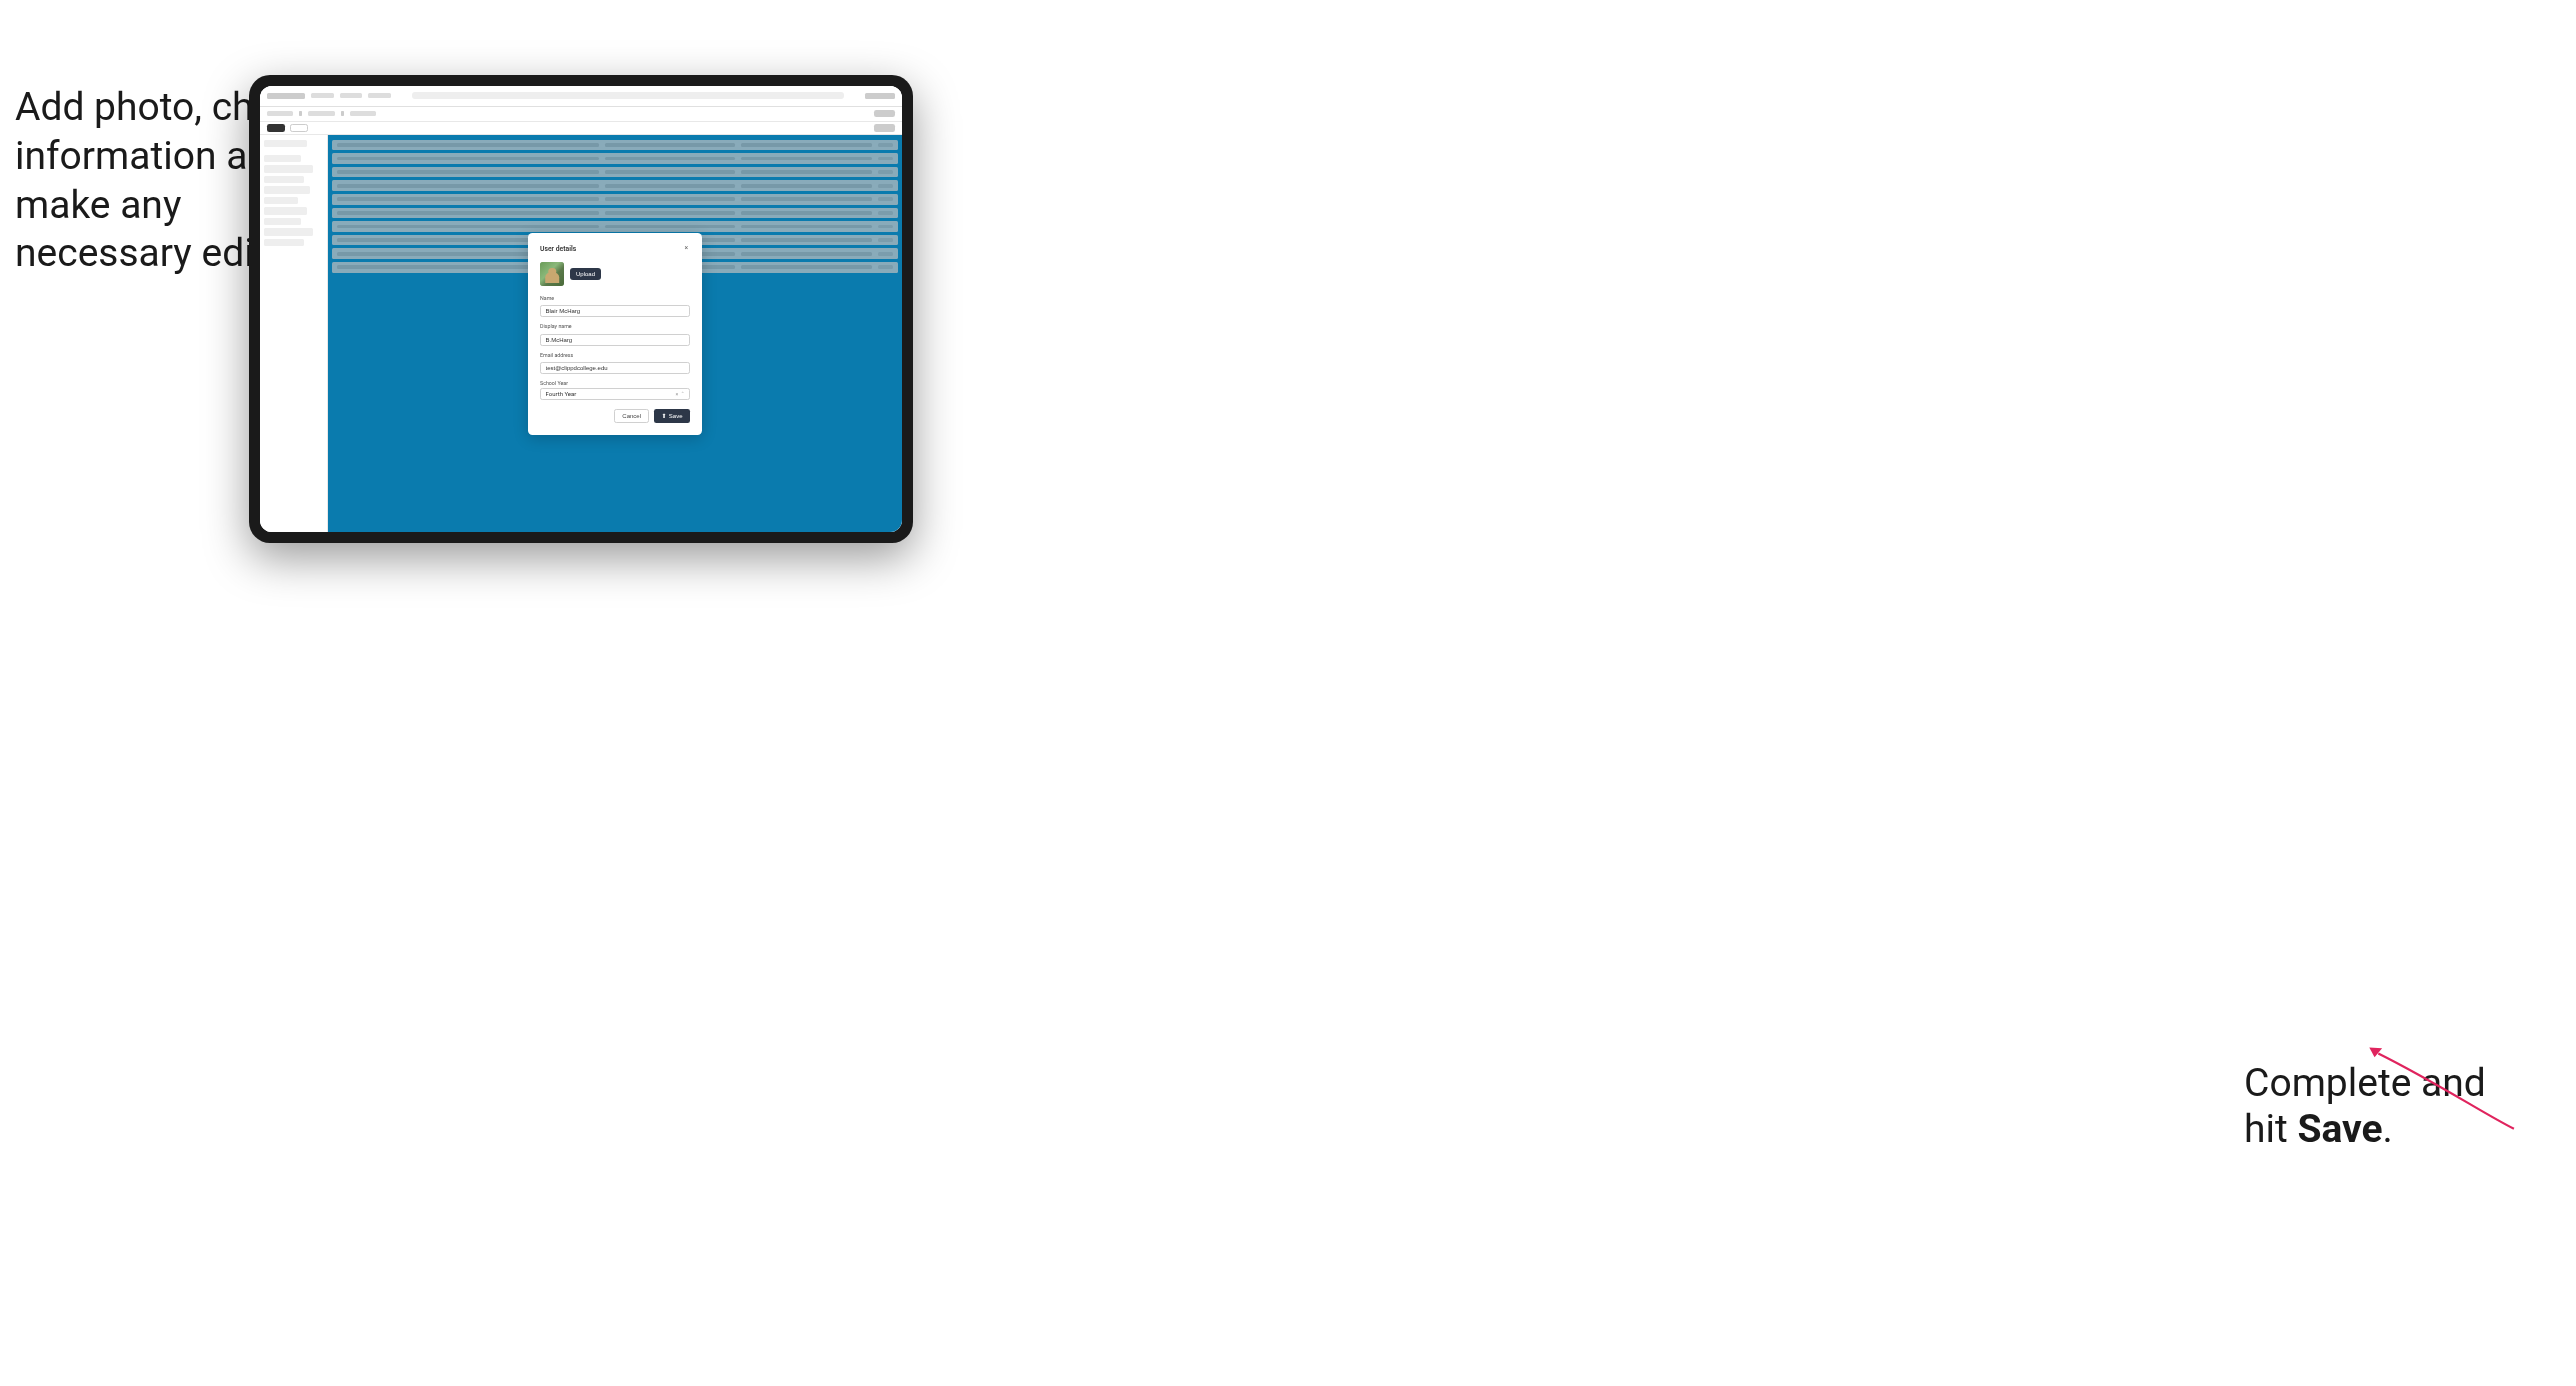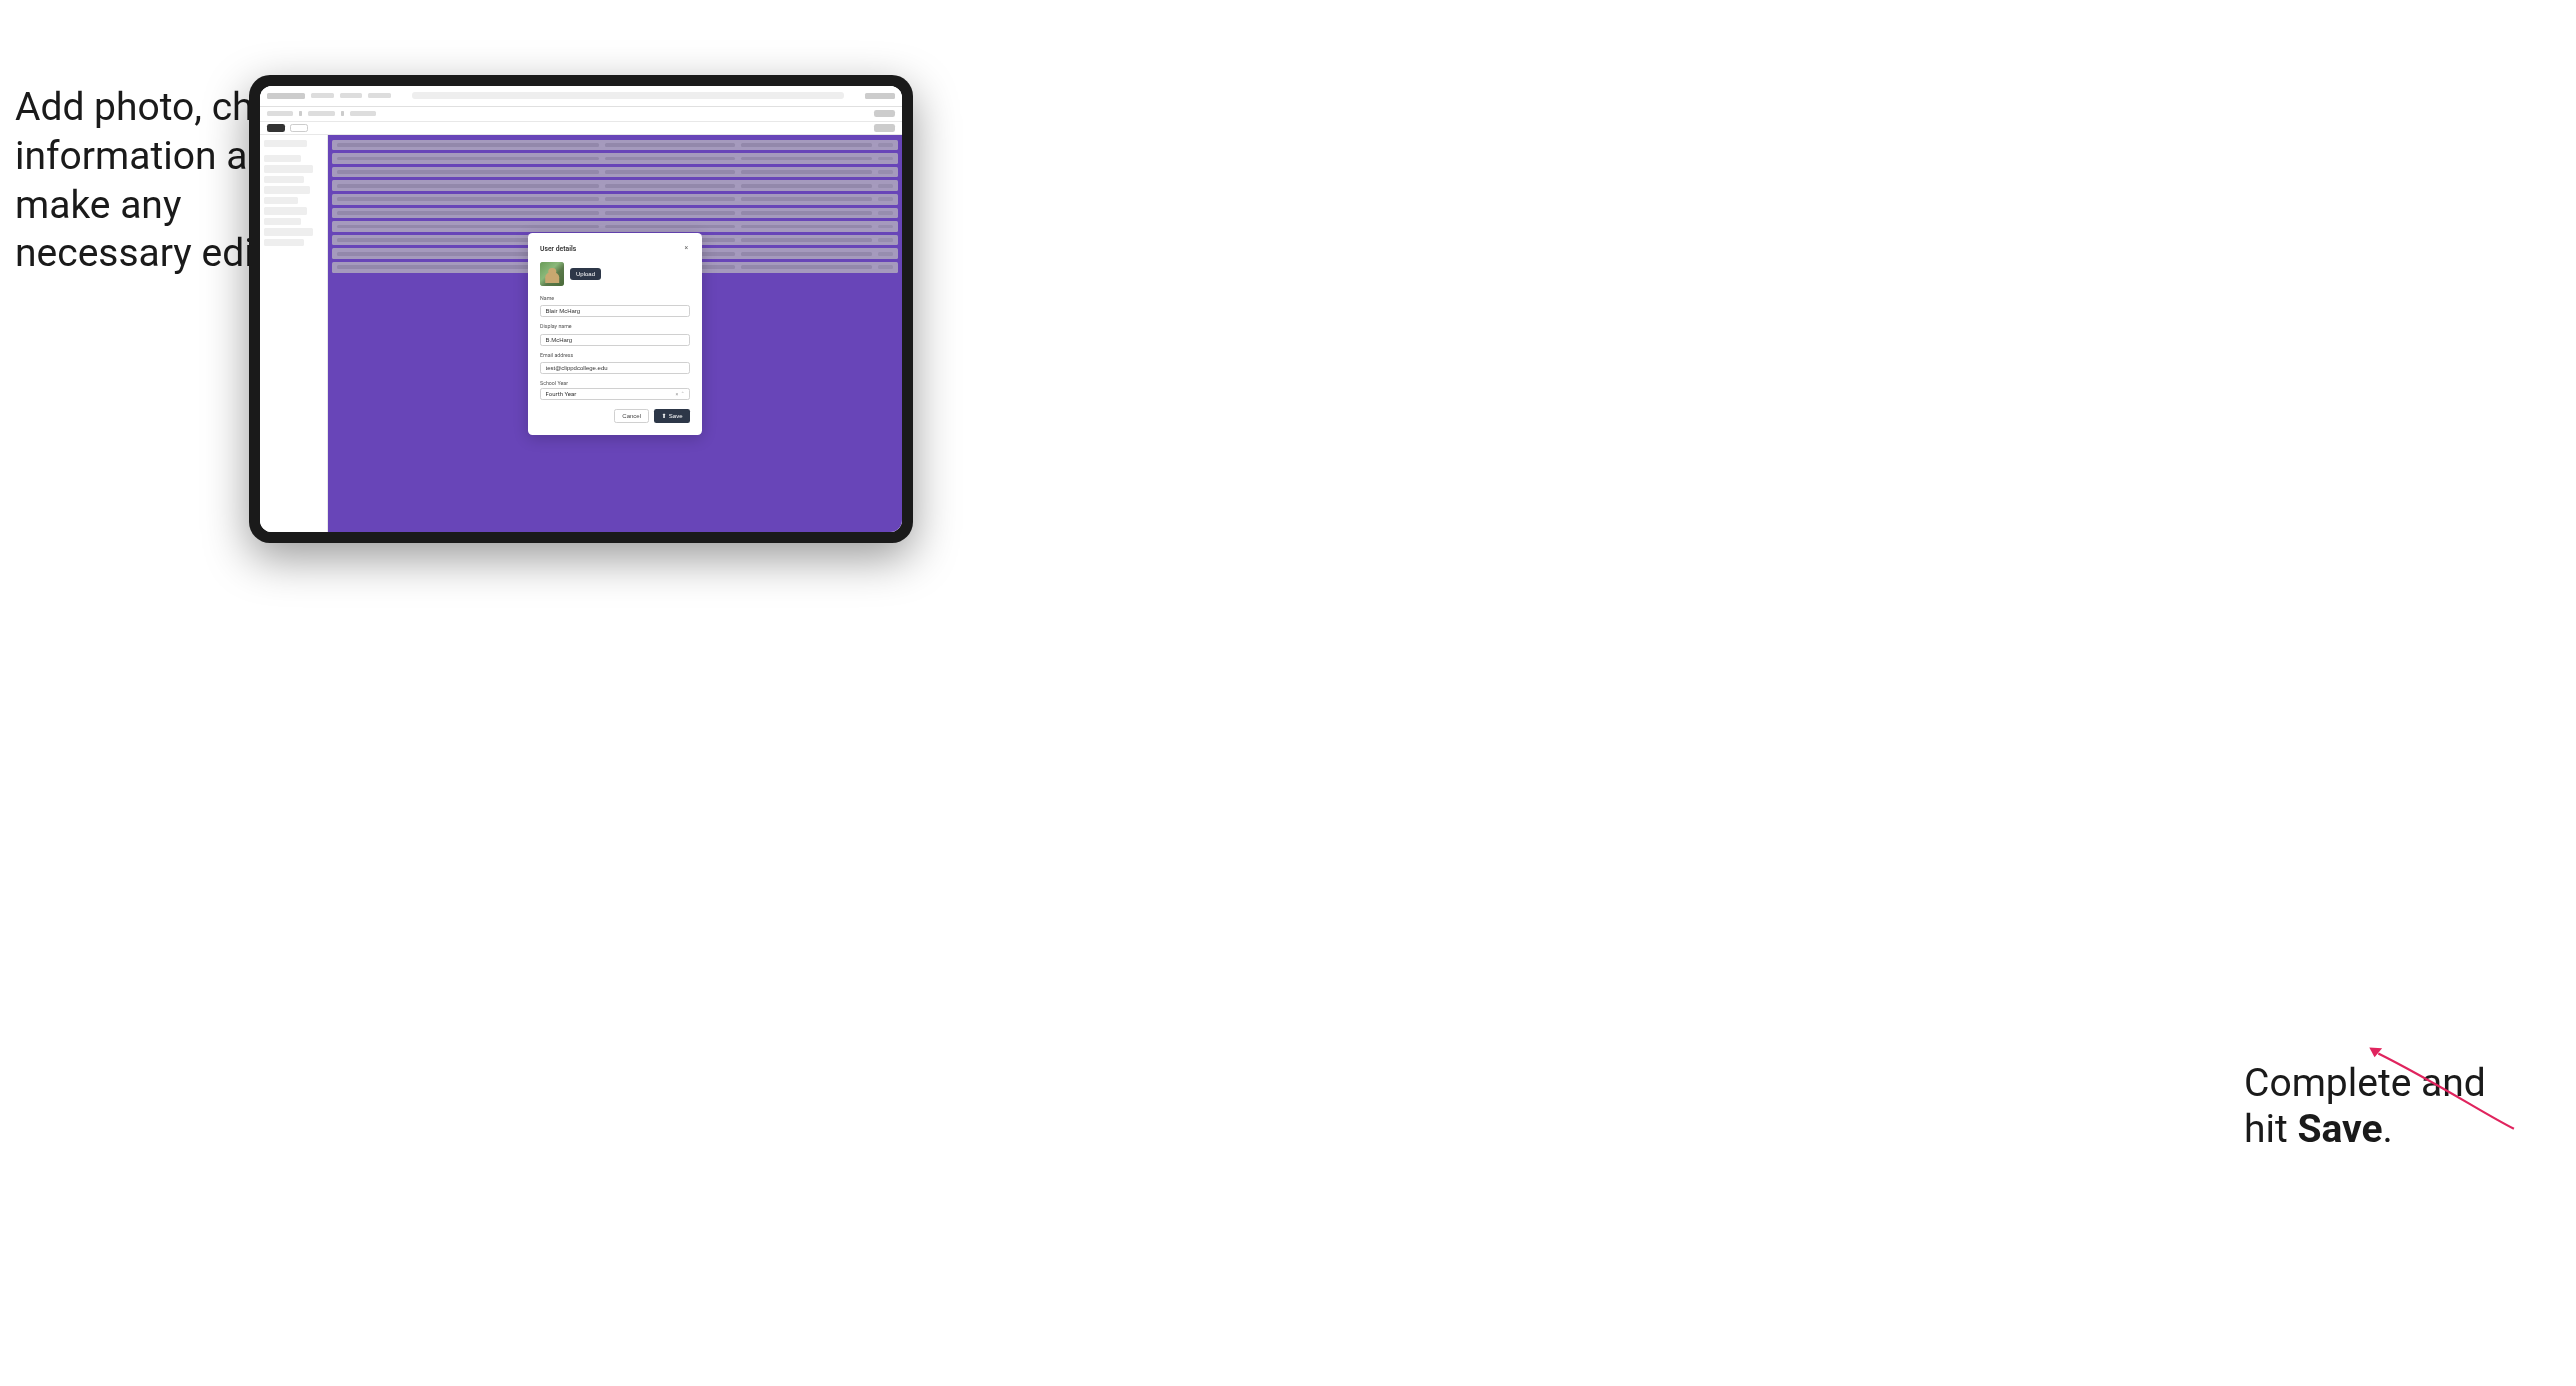--- a/index.html
+++ b/index.html
@@ -173,21 +173,21 @@
 
     .sidebar-row {
       height: 7.5px;
       background: #eee;
       border-radius: 1.5px;
       margin: 0 1.5px;
     }
 
     .app-main {
       flex: 1;
-      background: #8b5cf6;
+      background: #0ea5e9;
       position: relative;
       overflow: hidden;
     }
 
     
     .bg-table {
       position: absolute;
       top: 4.5px;
       left: 4.5px;
       right: 4.5px;

